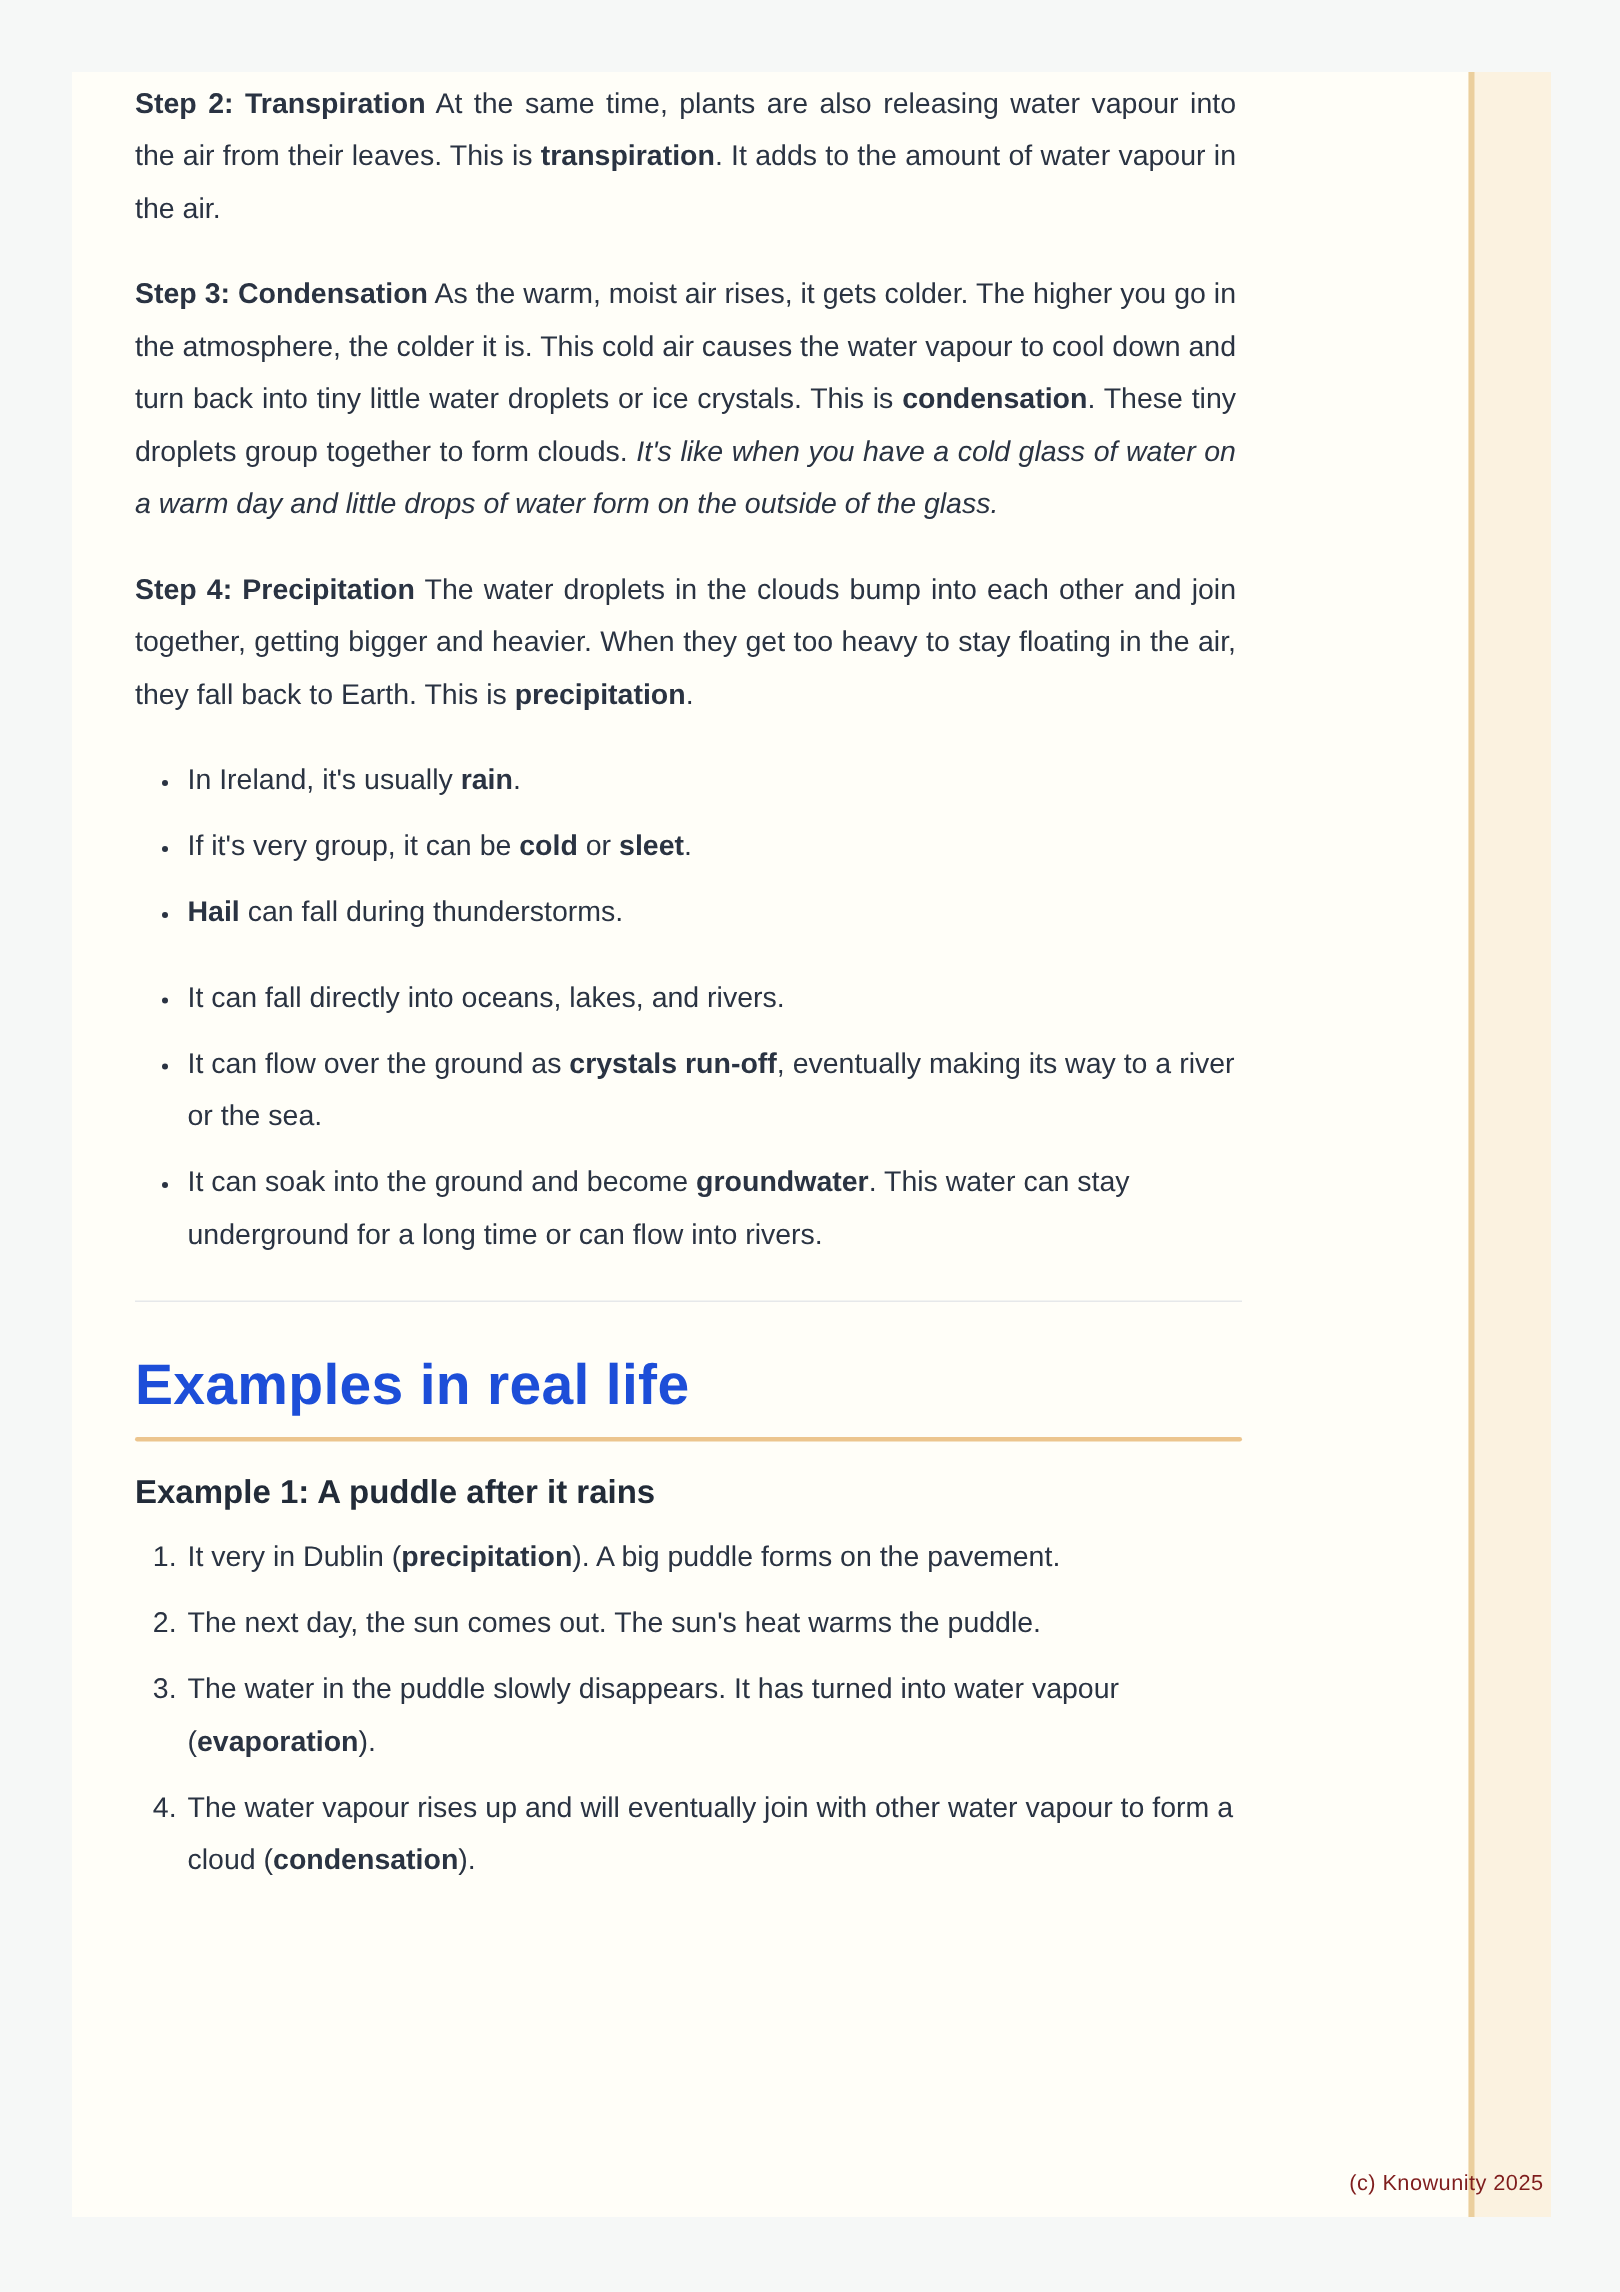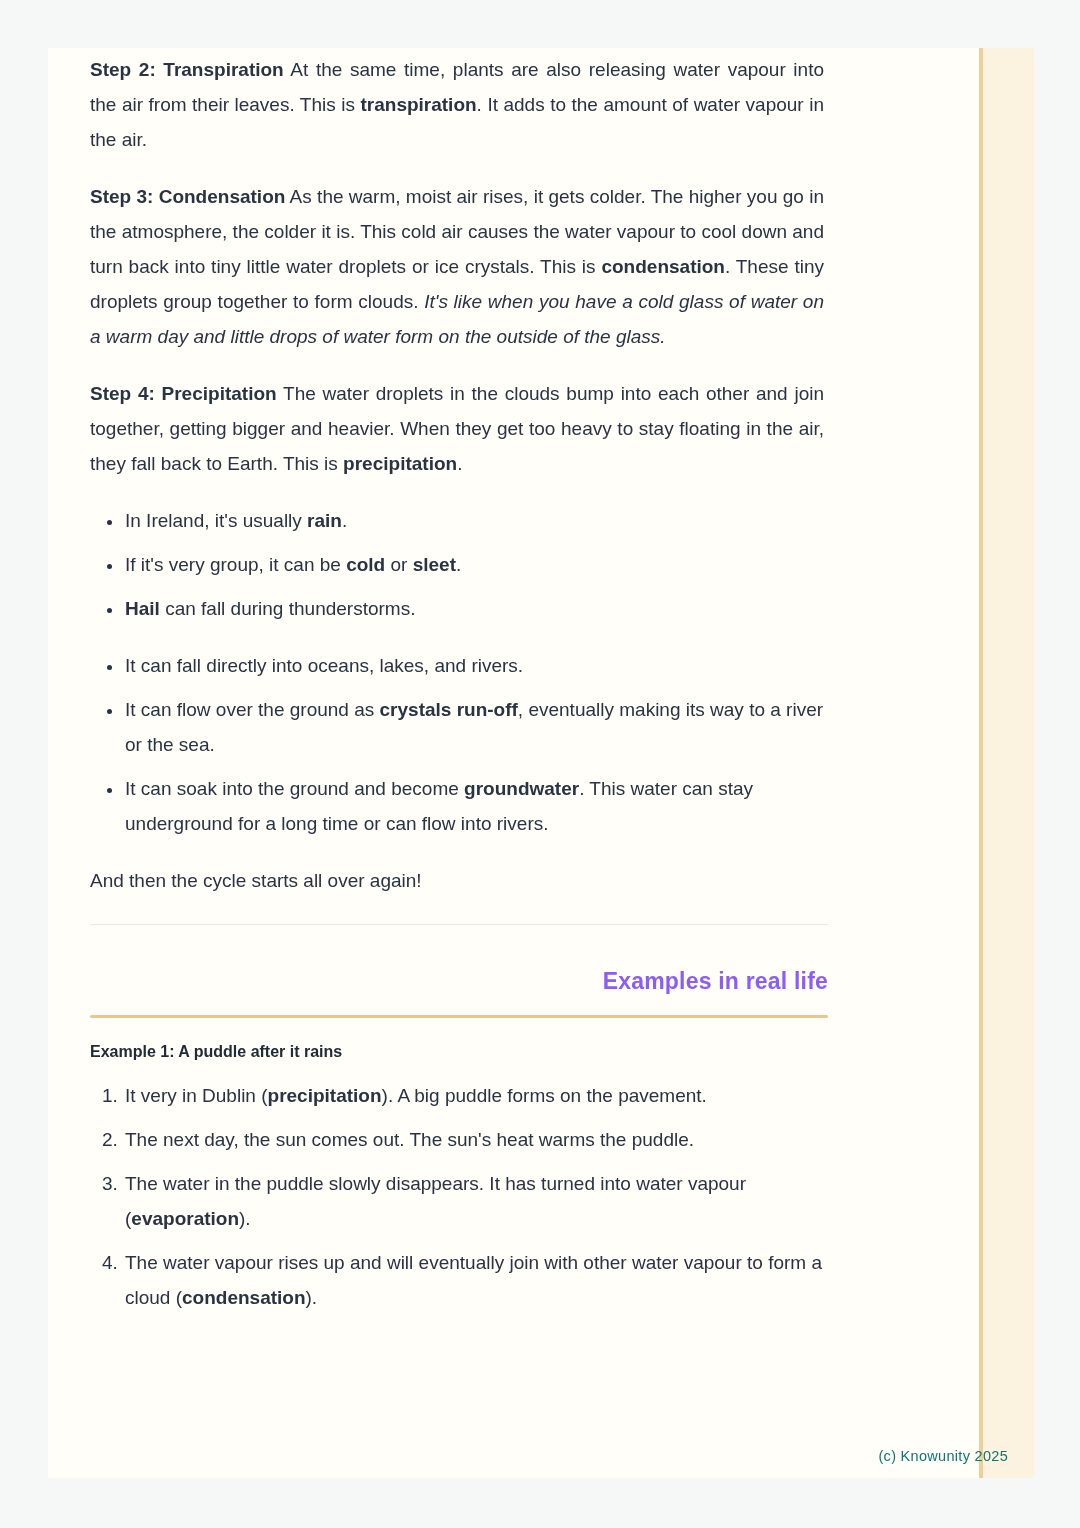--- a/index.html
+++ b/index.html
@@ -23,28 +23,28 @@
   .para{margin:0 4px 22px 0;}
   .para.justify{text-align:justify;}
   .run.b{font-weight:bold;}
   .run.i{font-style:italic;}
   ul.blist,ol.nlist{margin:0 0 22px 0;padding-left:33px;}
   ol.nlist{margin-top:14px;}
   ul.blist li,ol.nlist li{margin:0 0 9px 0;padding-left:2px;}
   ul.blist li::marker{font-size:15px;}
   .divider{height:0;border:0;border-top:1px solid #e6e8ea;margin:26px 0 0 0;}
   h2.section-heading{
-    color:#8b5cf6;font-size:23px;line-height:40px;font-weight:bold;
-    margin:36px 0 0 0;letter-spacing:0.2px;text-align:right;
+    color:#1d4ed8;font-size:38px;line-height:40px;font-weight:bold;
+    margin:36px 0 0 0;letter-spacing:0.2px;
   }
   .heading-underline{height:3px;background:#ecc58e;margin-top:14px;border-radius:2px;}
-  h3.subheading{font-size:16px;line-height:24px;font-weight:bold;margin:22px 0 0 0;color:#222b38;}
+  h3.subheading{font-size:22px;line-height:24px;font-weight:bold;margin:22px 0 0 0;color:#222b38;}
   .watermark{
-    position:absolute;right:26px;bottom:14px;z-index:2;
-    font-size:14.5px;color:#0f766e;letter-spacing:0.3px;
+    position:absolute;right:5px;bottom:14px;z-index:2;
+    font-size:14.5px;color:#7f1d1d;letter-spacing:0.3px;
   }
 </style>
 </head>
 <body>
 
 <div class="viewer">
   <div class="sheet">
     <div class="side-band"></div>
     <div class="content">
         <p class="para justify"><span class="run b">Step 2: Transpiration</span><span class="run"> At the same time, plants are also releasing water vapour into the air from their leaves. This is </span><span class="run b">transpiration</span><span class="run">. It adds to the amount of water vapour in the air.</span></p>
@@ -53,21 +53,20 @@
         <ul class="blist">
           <li><span class="run">In Ireland, it's usually </span><span class="run b">rain</span><span class="run">.</span></li>
           <li><span class="run">If it's very group, it can be </span><span class="run b">cold</span><span class="run"> or </span><span class="run b">sleet</span><span class="run">.</span></li>
           <li><span class="run b">Hail</span><span class="run"> can fall during thunderstorms.</span></li>
         </ul>
         <ul class="blist">
           <li><span class="run">It can fall directly into oceans, lakes, and rivers.</span></li>
           <li><span class="run">It can flow over the ground as </span><span class="run b">crystals run-off</span><span class="run">, eventually making its way to a river or the sea.</span></li>
           <li><span class="run">It can soak into the ground and become </span><span class="run b">groundwater</span><span class="run">. This water can stay underground for a long time or can flow into rivers.</span></li>
         </ul>
-        <p class="para"><span class="run">And then the cycle starts all over again!</span></p>
         <div class="divider"></div>
         <h2 class="section-heading"><span class="run">Examples in real life</span></h2>
         <div class="heading-underline"></div>
         <h3 class="subheading"><span class="run">Example 1: A puddle after it rains</span></h3>
         <ol class="nlist">
           <li><span class="run">It very in Dublin (</span><span class="run b">precipitation</span><span class="run">). A big puddle forms on the pavement.</span></li>
           <li><span class="run">The next day, the sun comes out. The sun's heat warms the puddle.</span></li>
           <li><span class="run">The water in the puddle slowly disappears. It has turned into water vapour (</span><span class="run b">evaporation</span><span class="run">).</span></li>
           <li><span class="run">The water vapour rises up and will eventually join with other water vapour to form a cloud (</span><span class="run b">condensation</span><span class="run">).</span></li>
         </ol>

